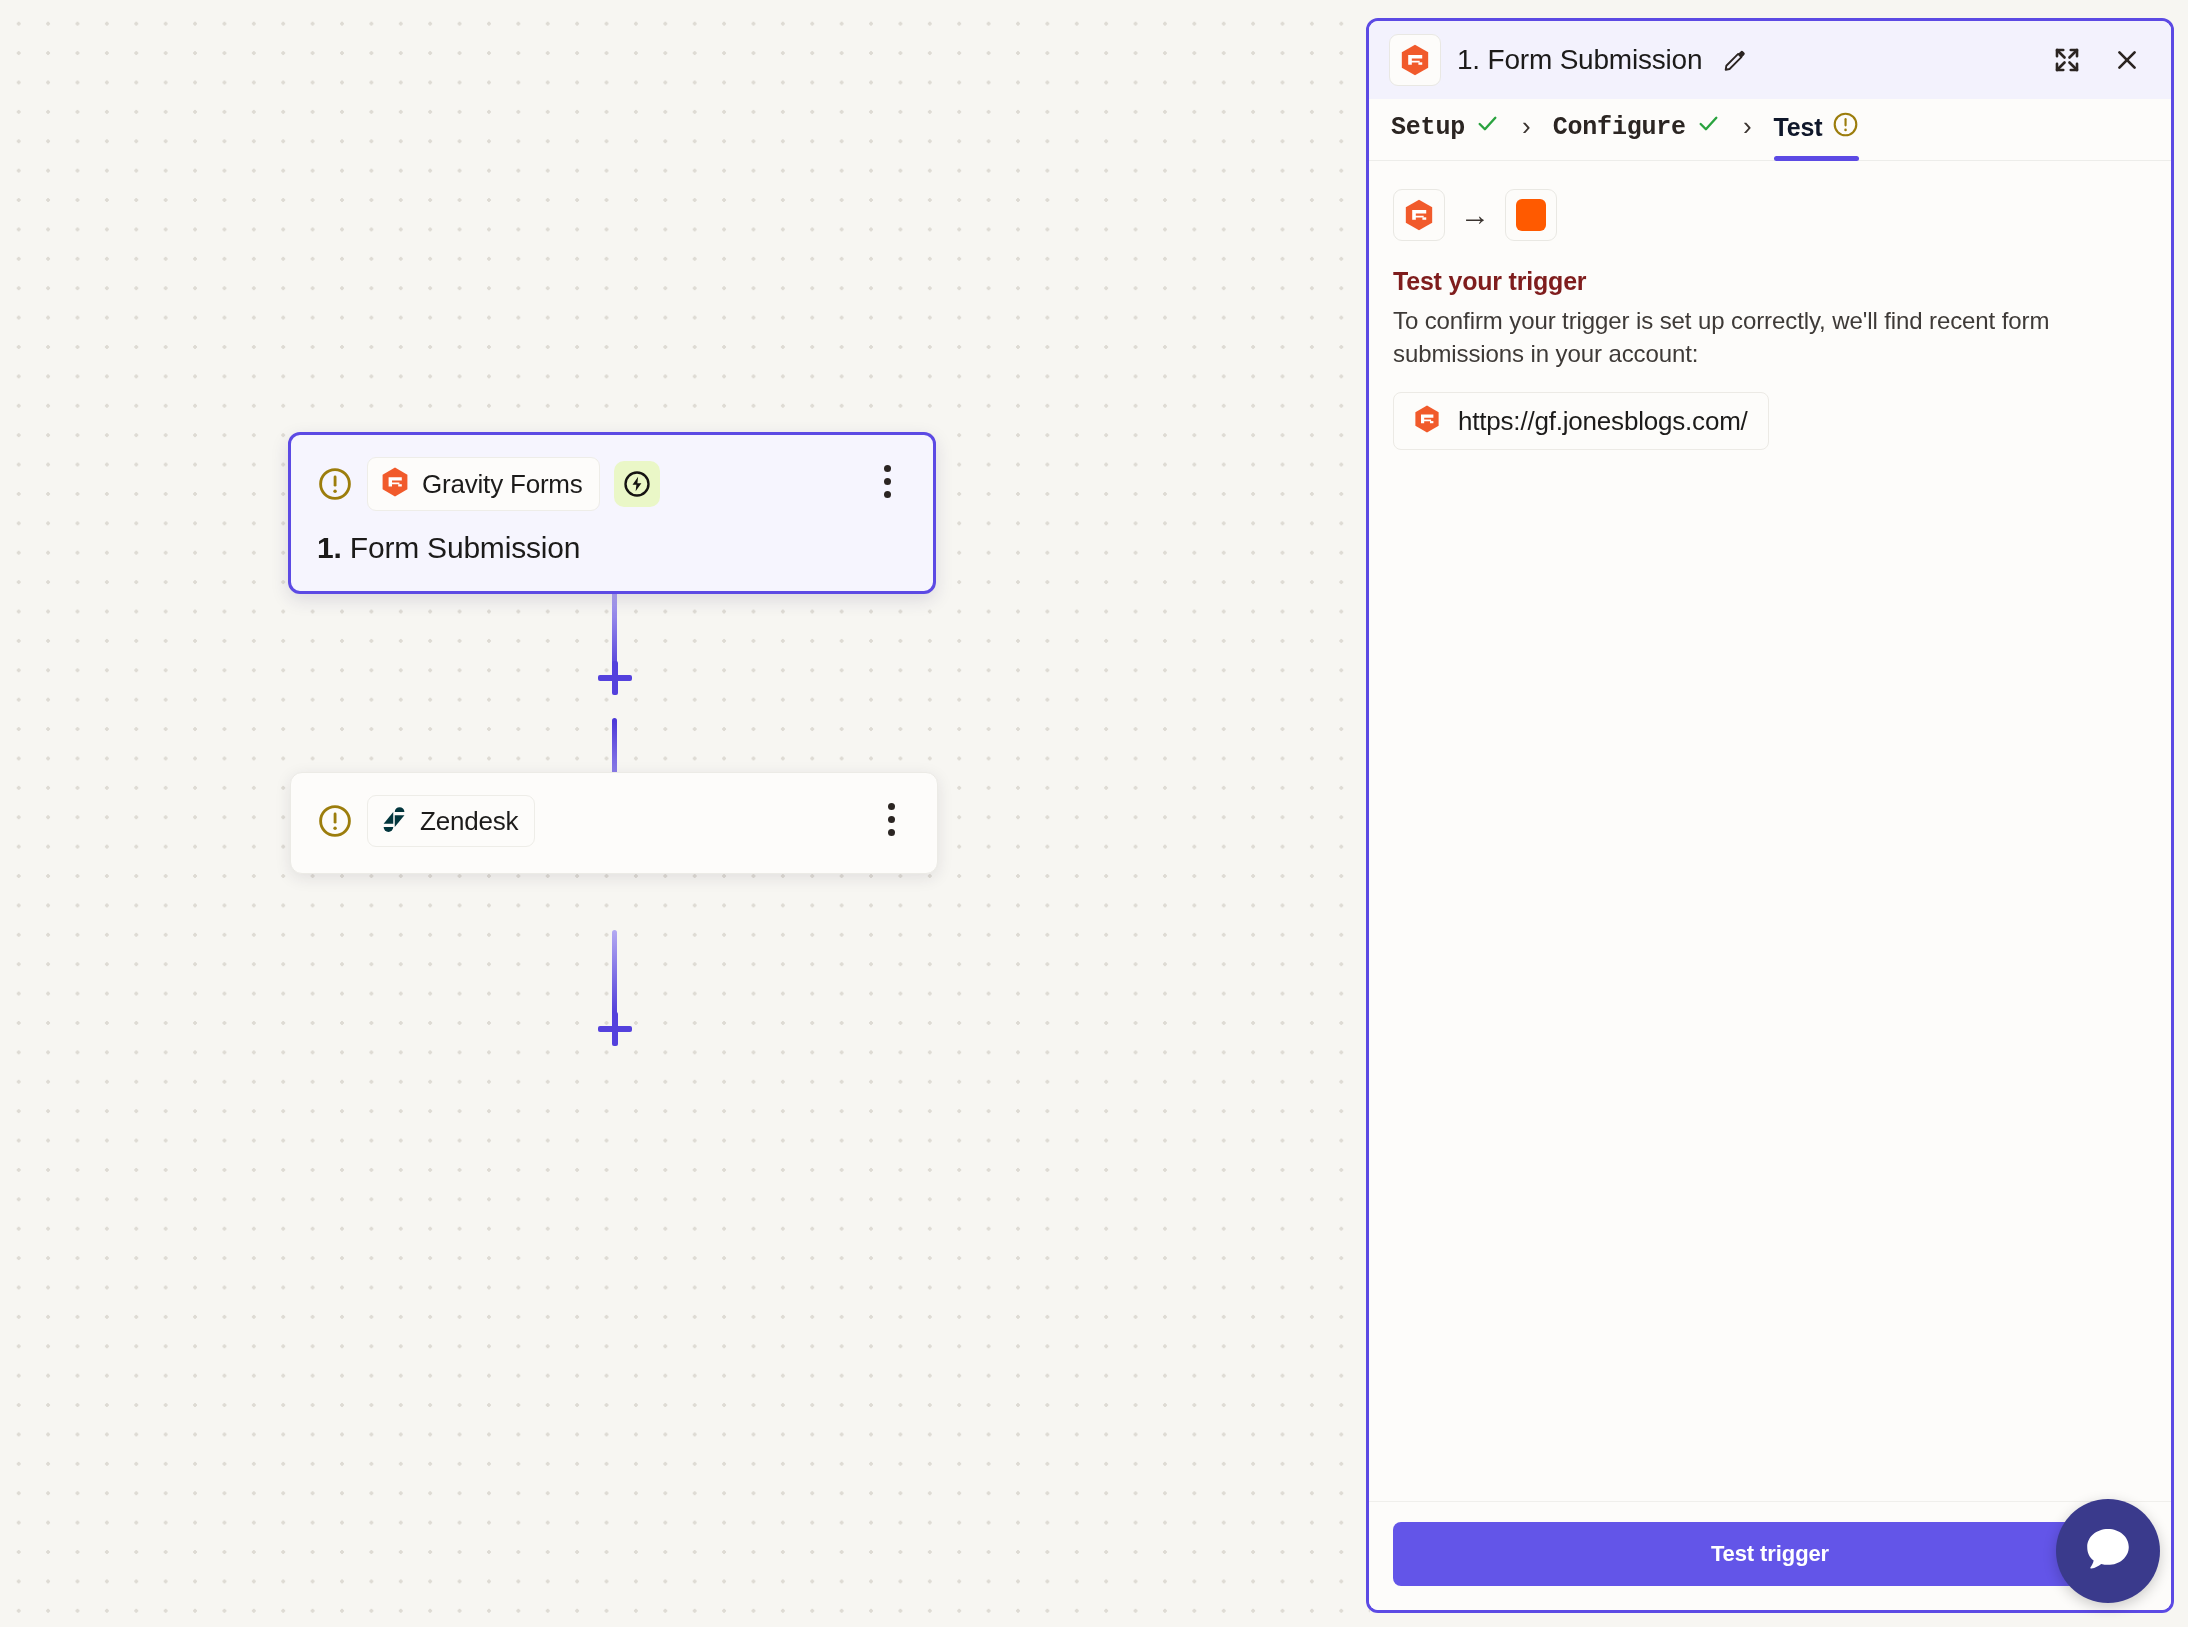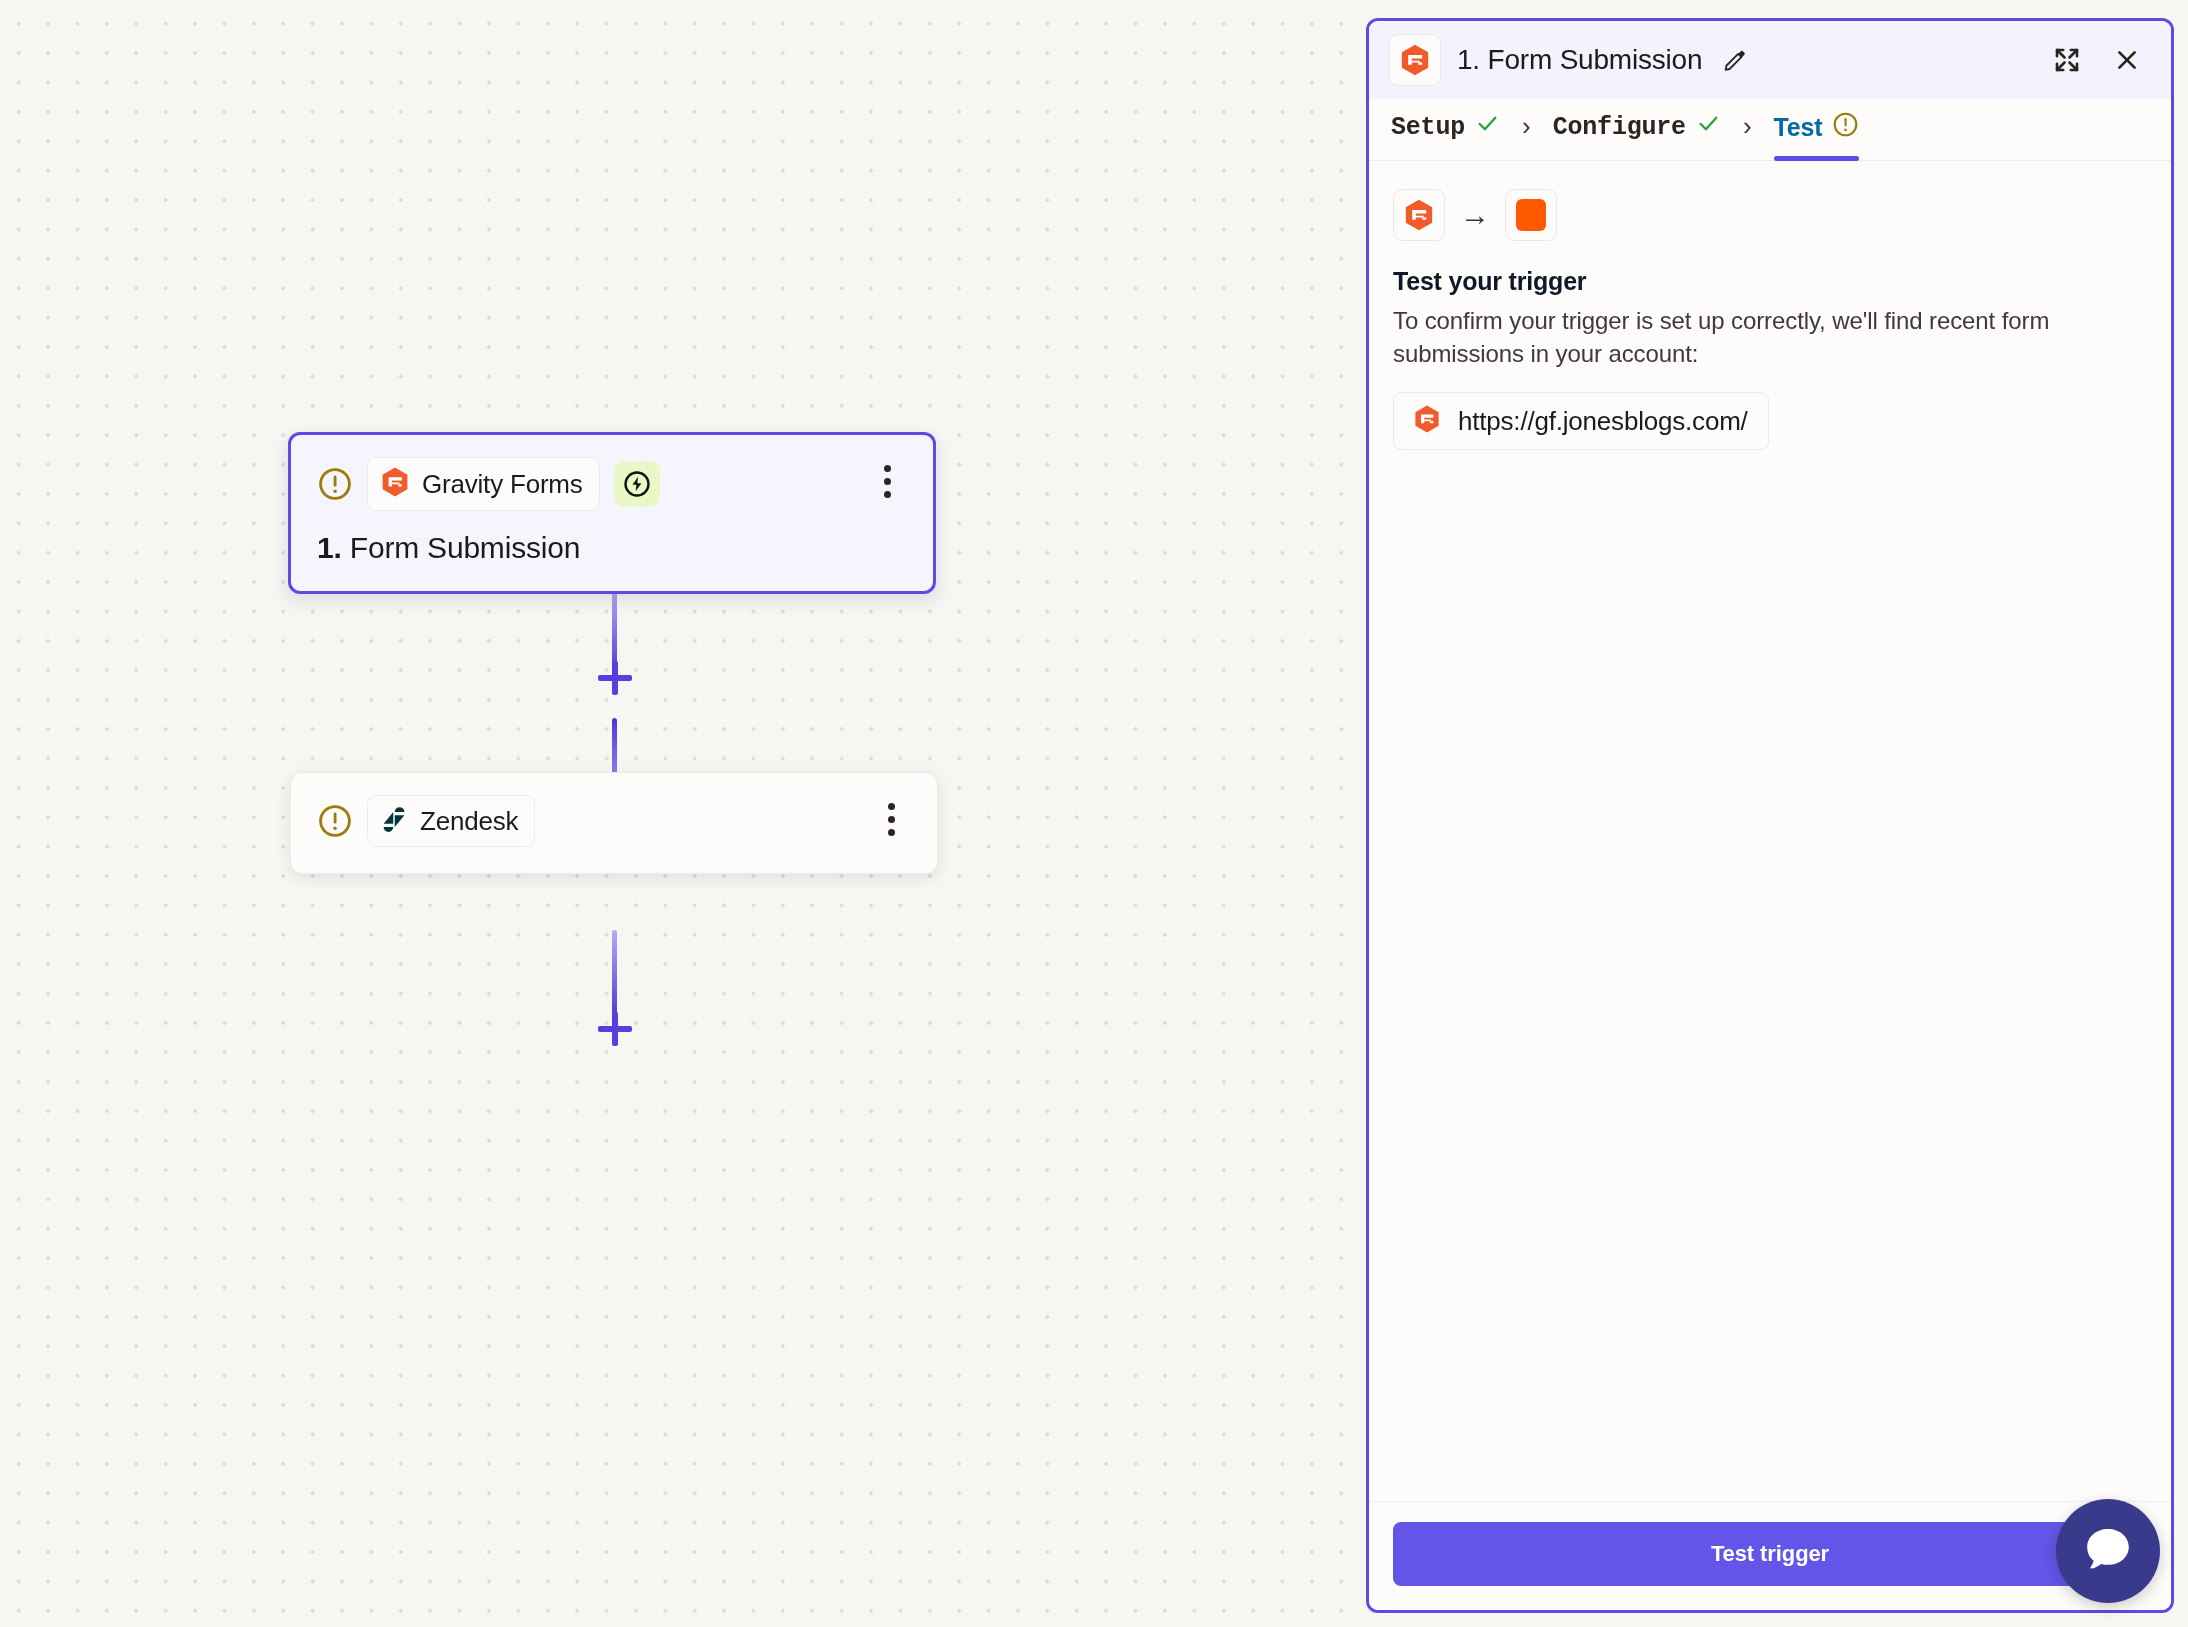--- a/index.html
+++ b/index.html
@@ -112,21 +112,21 @@
   .hdr-spacer { flex: 1; }
   .hdr-btn { width: 44px; height: 44px; display: flex; align-items: center; justify-content: center; cursor: pointer; flex:none; }
 
   .tabs {
     height: 62px; flex: none; display: flex; align-items: flex-end;
     padding: 0 22px; gap: 0px; border-bottom: 1px solid #ededea;
     background: #fdfcfa;
   }
   .tab {
     display: flex; align-items: center; gap: 10px;
-    font-size: 25px; color: #0369a1; font-weight: 700; letter-spacing: -0.2px;
+    font-size: 25px; color: #0f172a; font-weight: 700; letter-spacing: -0.2px;
     padding-bottom: 16px; cursor: pointer; position: relative;
   }
   .tab.inactive { font-weight: 700; color: #2b2522; font-family: Liberation Mono, monospace; }
   .tab.active::after {
     content: ""; position: absolute; left: 0; right: 0; bottom: -1px;
     height: 5px; background: #5c4ae4; border-radius: 3px;
   }
   .tab-sep {
     font-size: 26px; color: #3a332f; padding: 0 22px 18px 22px; user-select: none;
   }
@@ -134,21 +134,21 @@
   .panel-body { flex: 1; padding: 28px 24px 0 24px; overflow: hidden; background: #fdfcfa; }
 
   .app-pair { display: flex; align-items: center; gap: 12px; margin-bottom: 26px; }
   .app-box {
     width: 52px; height: 52px; border-radius: 9px; background: #fdfcfa;
     border: 1px solid #e9e8e3; display: flex; align-items: center; justify-content: center;
   }
   .arrow-glyph { font-size: 30px; color: #3a332f; line-height: 1; padding: 0 3px;}
   .orange-square { width: 30px; height: 32px; border-radius: 6px; background: #ff5a00; }
 
-  .sect-title { font-size: 25px; font-weight: 700; color: #0f172a; margin-bottom: 8px; letter-spacing: -0.2px;}
+  .sect-title { font-size: 25px; font-weight: 700; color: #7f1d1d; margin-bottom: 8px; letter-spacing: -0.2px;}
   .sect-desc { font-size: 24px; color: #3e3a37; line-height: 1.38; max-width: 690px; letter-spacing: -0.1px;}
 
   .url-chip {
     display: inline-flex; align-items: center; gap: 16px;
     margin-top: 22px; padding: 11px 20px 11px 18px;
     background: #fdfcfa; border: 1px solid #eceae5; border-radius: 8px;
     cursor: pointer;
   }
   .url-chip .u { font-size: 26px; color: #1c1b1a; letter-spacing: -0.2px; }
 

